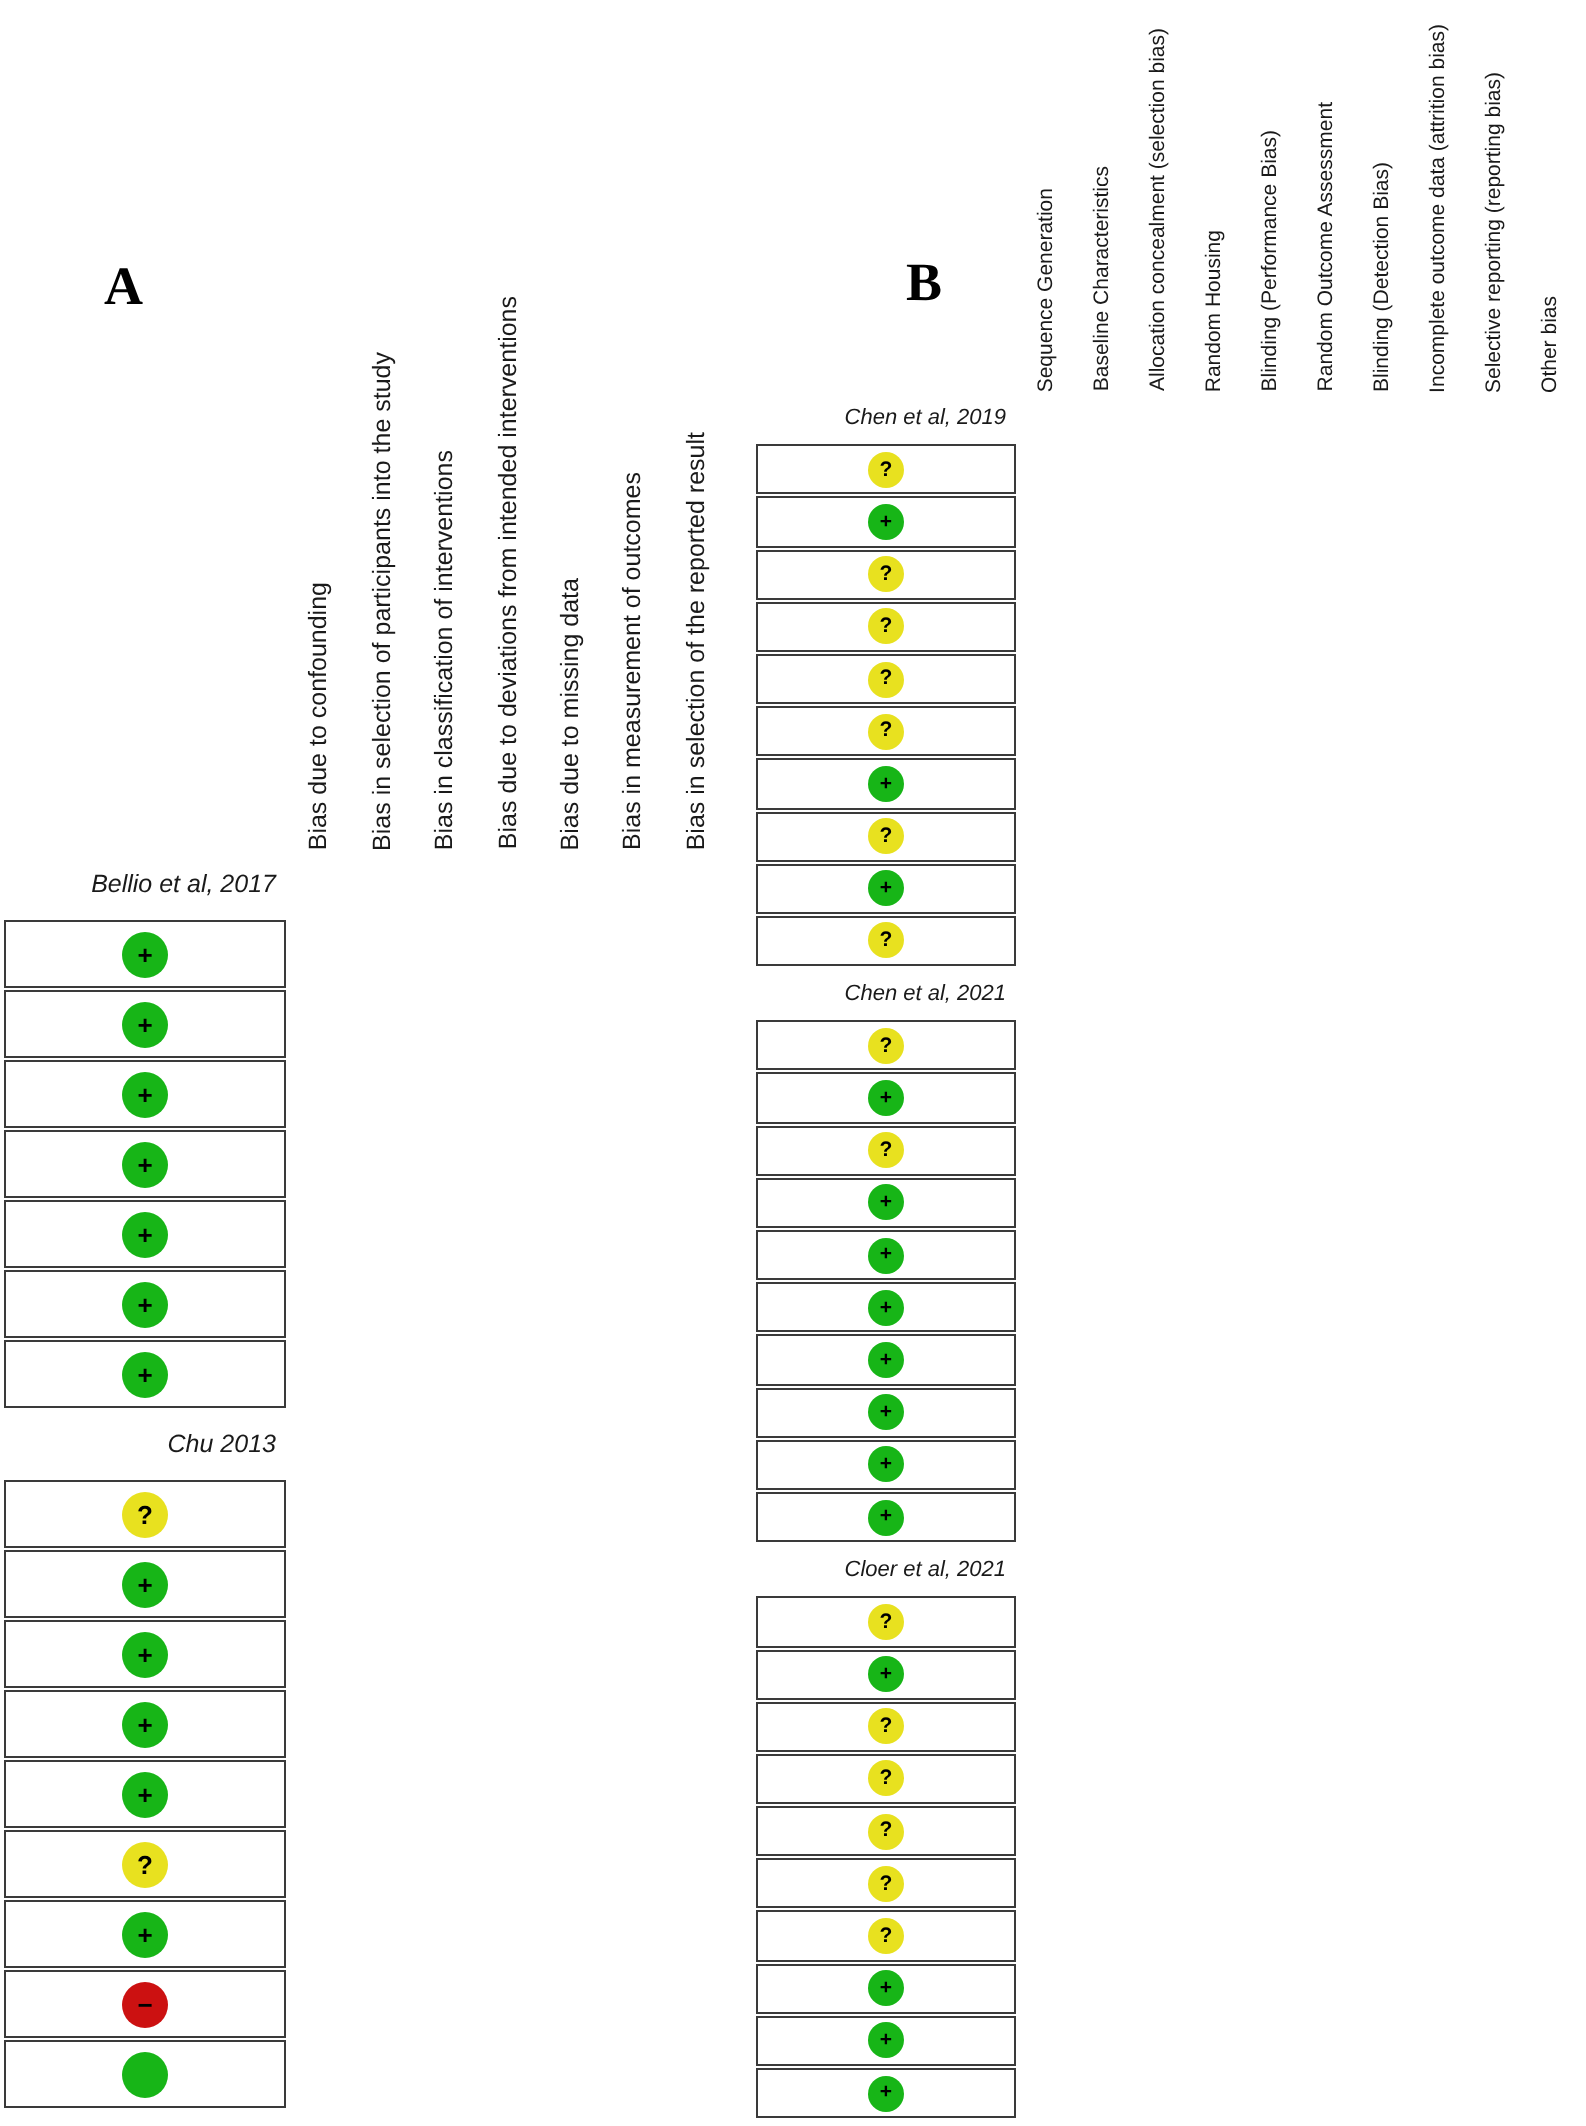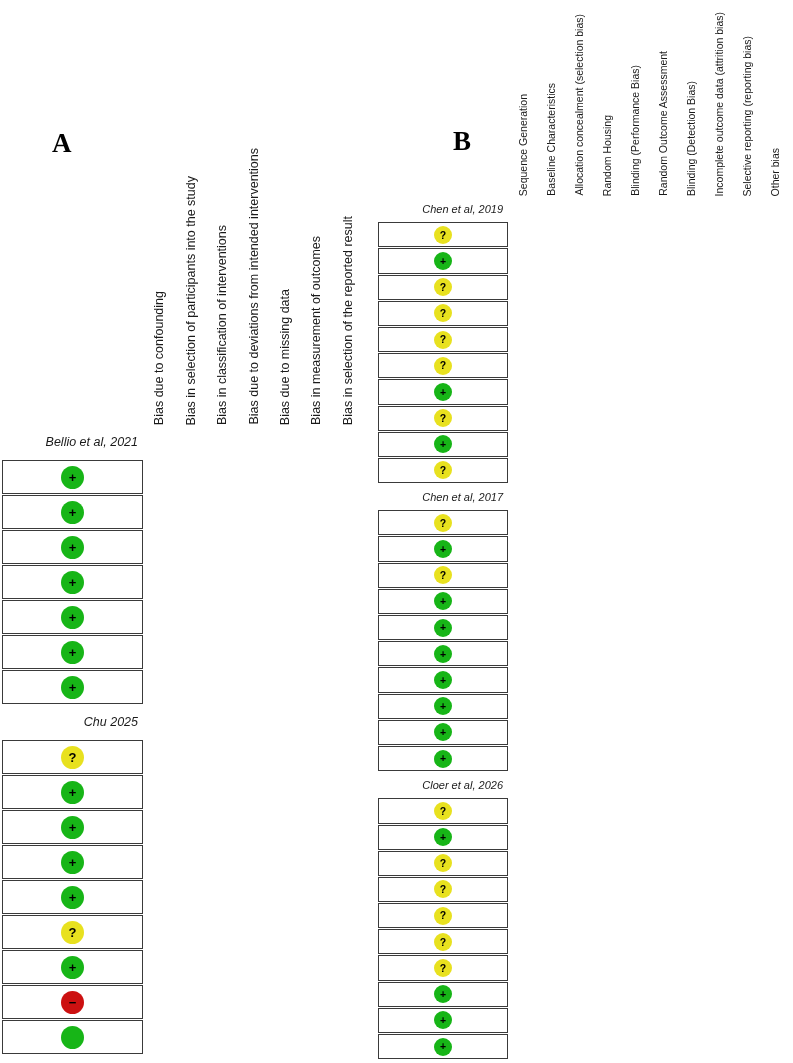--- a/index.html
+++ b/index.html
@@ -114,57 +114,57 @@
           <span class="vtext">Bias due to missing data</span>
         </div>
         <div class="hdr-cell">
           <span class="vtext">Bias in measurement of outcomes</span>
         </div>
         <div class="hdr-cell">
           <span class="vtext">Bias in selection of the reported result</span>
         </div>
       </div>
       <div class="body-grid">
-        <div class="row-label">Bellio et al, 2021</div>
-        <div class="cell">
-          <span class="dot" style="background: rgb(23, 181, 23);">
-            <span>+</span>
-          </span>
-        </div>
-        <div class="cell">
-          <span class="dot" style="background: rgb(23, 181, 23);">
-            <span>+</span>
-          </span>
-        </div>
-        <div class="cell">
-          <span class="dot" style="background: rgb(23, 181, 23);">
-            <span>+</span>
-          </span>
-        </div>
-        <div class="cell">
-          <span class="dot" style="background: rgb(23, 181, 23);">
-            <span>+</span>
-          </span>
-        </div>
-        <div class="cell">
-          <span class="dot" style="background: rgb(23, 181, 23);">
-            <span>+</span>
-          </span>
-        </div>
-        <div class="cell">
-          <span class="dot" style="background: rgb(23, 181, 23);">
-            <span>+</span>
-          </span>
-        </div>
-        <div class="cell">
-          <span class="dot" style="background: rgb(23, 181, 23);">
-            <span>+</span>
-          </span>
-        </div>
-        <div class="row-label">Chu 2025</div>
+        <div class="row-label">Bellio et al, 2017</div>
+        <div class="cell">
+          <span class="dot" style="background: rgb(23, 181, 23);">
+            <span>+</span>
+          </span>
+        </div>
+        <div class="cell">
+          <span class="dot" style="background: rgb(23, 181, 23);">
+            <span>+</span>
+          </span>
+        </div>
+        <div class="cell">
+          <span class="dot" style="background: rgb(23, 181, 23);">
+            <span>+</span>
+          </span>
+        </div>
+        <div class="cell">
+          <span class="dot" style="background: rgb(23, 181, 23);">
+            <span>+</span>
+          </span>
+        </div>
+        <div class="cell">
+          <span class="dot" style="background: rgb(23, 181, 23);">
+            <span>+</span>
+          </span>
+        </div>
+        <div class="cell">
+          <span class="dot" style="background: rgb(23, 181, 23);">
+            <span>+</span>
+          </span>
+        </div>
+        <div class="cell">
+          <span class="dot" style="background: rgb(23, 181, 23);">
+            <span>+</span>
+          </span>
+        </div>
+        <div class="row-label">Chu 2013</div>
         <div class="cell">
           <span class="dot" style="background: rgb(232, 225, 31);">
             <span>?</span>
           </span>
         </div>
         <div class="cell">
           <span class="dot" style="background: rgb(23, 181, 23);">
             <span>+</span>
           </span>
         </div>
@@ -282,72 +282,72 @@
         <div class="cell">
           <span class="dot" style="background: rgb(23, 181, 23);">
             <span>+</span>
           </span>
         </div>
         <div class="cell">
           <span class="dot" style="background: rgb(232, 225, 31);">
             <span>?</span>
           </span>
         </div>
-        <div class="row-label">Chen et al, 2017</div>
-        <div class="cell">
-          <span class="dot" style="background: rgb(232, 225, 31);">
-            <span>?</span>
-          </span>
-        </div>
-        <div class="cell">
-          <span class="dot" style="background: rgb(23, 181, 23);">
-            <span>+</span>
-          </span>
-        </div>
-        <div class="cell">
-          <span class="dot" style="background: rgb(232, 225, 31);">
-            <span>?</span>
-          </span>
-        </div>
-        <div class="cell">
-          <span class="dot" style="background: rgb(23, 181, 23);">
-            <span>+</span>
-          </span>
-        </div>
-        <div class="cell">
-          <span class="dot" style="background: rgb(23, 181, 23);">
-            <span>+</span>
-          </span>
-        </div>
-        <div class="cell">
-          <span class="dot" style="background: rgb(23, 181, 23);">
-            <span>+</span>
-          </span>
-        </div>
-        <div class="cell">
-          <span class="dot" style="background: rgb(23, 181, 23);">
-            <span>+</span>
-          </span>
-        </div>
-        <div class="cell">
-          <span class="dot" style="background: rgb(23, 181, 23);">
-            <span>+</span>
-          </span>
-        </div>
-        <div class="cell">
-          <span class="dot" style="background: rgb(23, 181, 23);">
-            <span>+</span>
-          </span>
-        </div>
-        <div class="cell">
-          <span class="dot" style="background: rgb(23, 181, 23);">
-            <span>+</span>
-          </span>
-        </div>
-        <div class="row-label">Cloer et al, 2026</div>
+        <div class="row-label">Chen et al, 2021</div>
+        <div class="cell">
+          <span class="dot" style="background: rgb(232, 225, 31);">
+            <span>?</span>
+          </span>
+        </div>
+        <div class="cell">
+          <span class="dot" style="background: rgb(23, 181, 23);">
+            <span>+</span>
+          </span>
+        </div>
+        <div class="cell">
+          <span class="dot" style="background: rgb(232, 225, 31);">
+            <span>?</span>
+          </span>
+        </div>
+        <div class="cell">
+          <span class="dot" style="background: rgb(23, 181, 23);">
+            <span>+</span>
+          </span>
+        </div>
+        <div class="cell">
+          <span class="dot" style="background: rgb(23, 181, 23);">
+            <span>+</span>
+          </span>
+        </div>
+        <div class="cell">
+          <span class="dot" style="background: rgb(23, 181, 23);">
+            <span>+</span>
+          </span>
+        </div>
+        <div class="cell">
+          <span class="dot" style="background: rgb(23, 181, 23);">
+            <span>+</span>
+          </span>
+        </div>
+        <div class="cell">
+          <span class="dot" style="background: rgb(23, 181, 23);">
+            <span>+</span>
+          </span>
+        </div>
+        <div class="cell">
+          <span class="dot" style="background: rgb(23, 181, 23);">
+            <span>+</span>
+          </span>
+        </div>
+        <div class="cell">
+          <span class="dot" style="background: rgb(23, 181, 23);">
+            <span>+</span>
+          </span>
+        </div>
+        <div class="row-label">Cloer et al, 2021</div>
         <div class="cell">
           <span class="dot" style="background: rgb(232, 225, 31);">
             <span>?</span>
           </span>
         </div>
         <div class="cell">
           <span class="dot" style="background: rgb(23, 181, 23);">
             <span>+</span>
           </span>
         </div>

